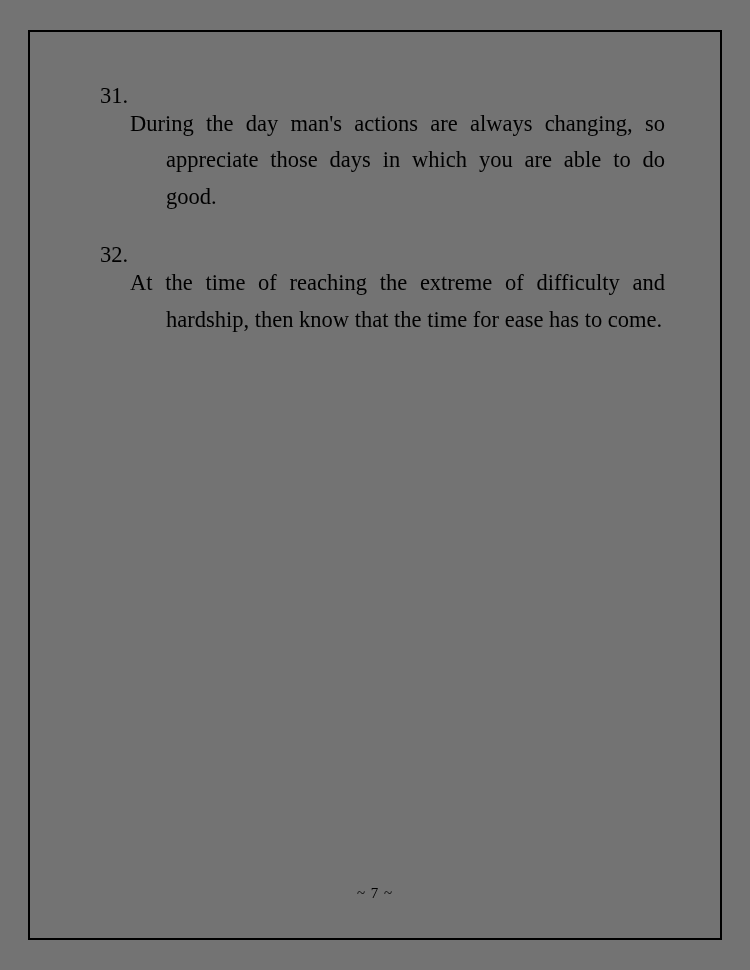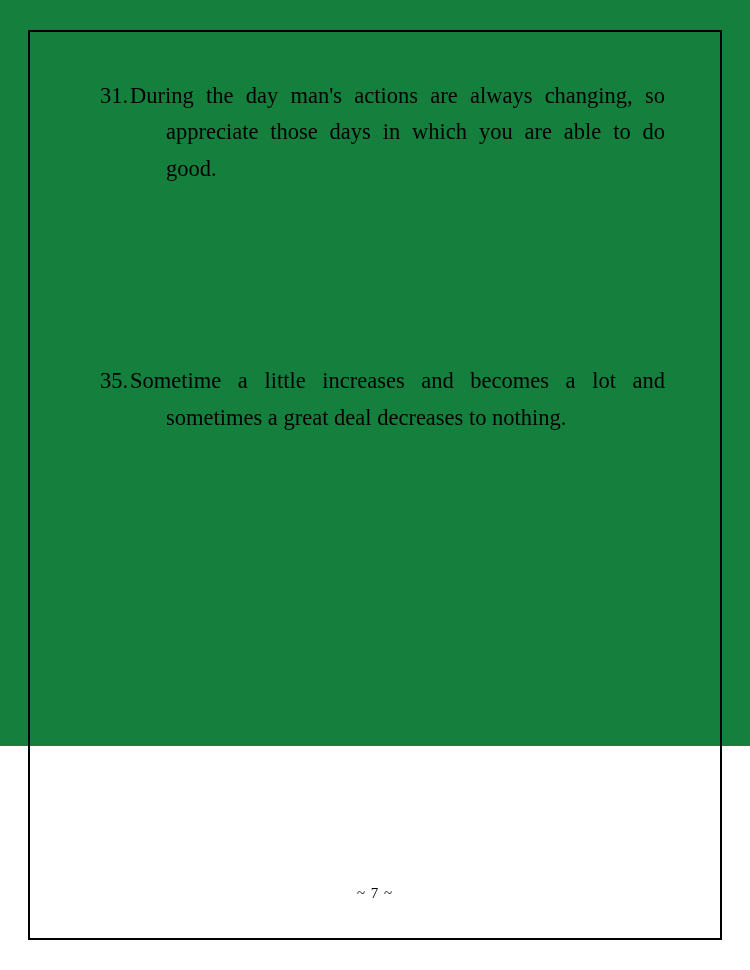--- a/index.html
+++ b/index.html
@@ -9,23 +9,23 @@
   }
   body {
     width: 750px;
     height: 970px;
     font-family: "Liberation Serif", serif;
     color: #000000;
   }
   .page {
     position: relative;
     width: 750px;
-    height: 746px;
+    height: 970px;
     box-sizing: border-box;
-    background: #15803d;
+    background: #737373;
     padding-left: 12px;
   }
   .page-border {
     position: absolute;
     left: 28px;
     top: 30px;
     width: 694px;
     height: 910px;
     border: 2px solid #000000;
     box-sizing: border-box;
@@ -49,20 +49,21 @@
     width: 30px;
     text-align: left;
     white-space: nowrap;
   }
   .item .body {
     flex: 1 1 auto;
     text-align: justify;
     text-align-last: left;
     padding-left: 36px;
     text-indent: -36px;
+    margin-top: 28px;
   }
   
   .gap-sm { height: 22px; }
   .gap-lg { height: 64px; }
   .gap-md { height: 26px; }
   .footer {
     position: absolute;
     left: 0;
     right: 0;
     top: 885px;
@@ -80,30 +81,30 @@
 
   <div class="content">
 
     <div class="item">
       <span class="num">31.</span>
       <span class="body">During the day man's actions are always changing, so appreciate those days in which you are able to do good.</span>
     </div>
 
     <div class="gap-sm"></div>
 
+    <div class="item">
+      <span class="num">32.</span>
+      <span class="body">At the time of reaching the extreme of difficulty and hardship, then know that the time for ease has to come.</span>
+    </div>
 
     <div class="gap-lg"></div>
 
 
     <div class="gap-md"></div>
 
 
     <div class="gap-lg"></div>
 
-    <div class="item">
-      <span class="num">35.</span>
-      <span class="body">Sometime a little increases and becomes a lot and sometimes a great deal decreases to nothing.</span>
-    </div>
 
   </div>
 
   <div class="footer">~ 7 ~</div>
 </div>
 
 </body></html>

